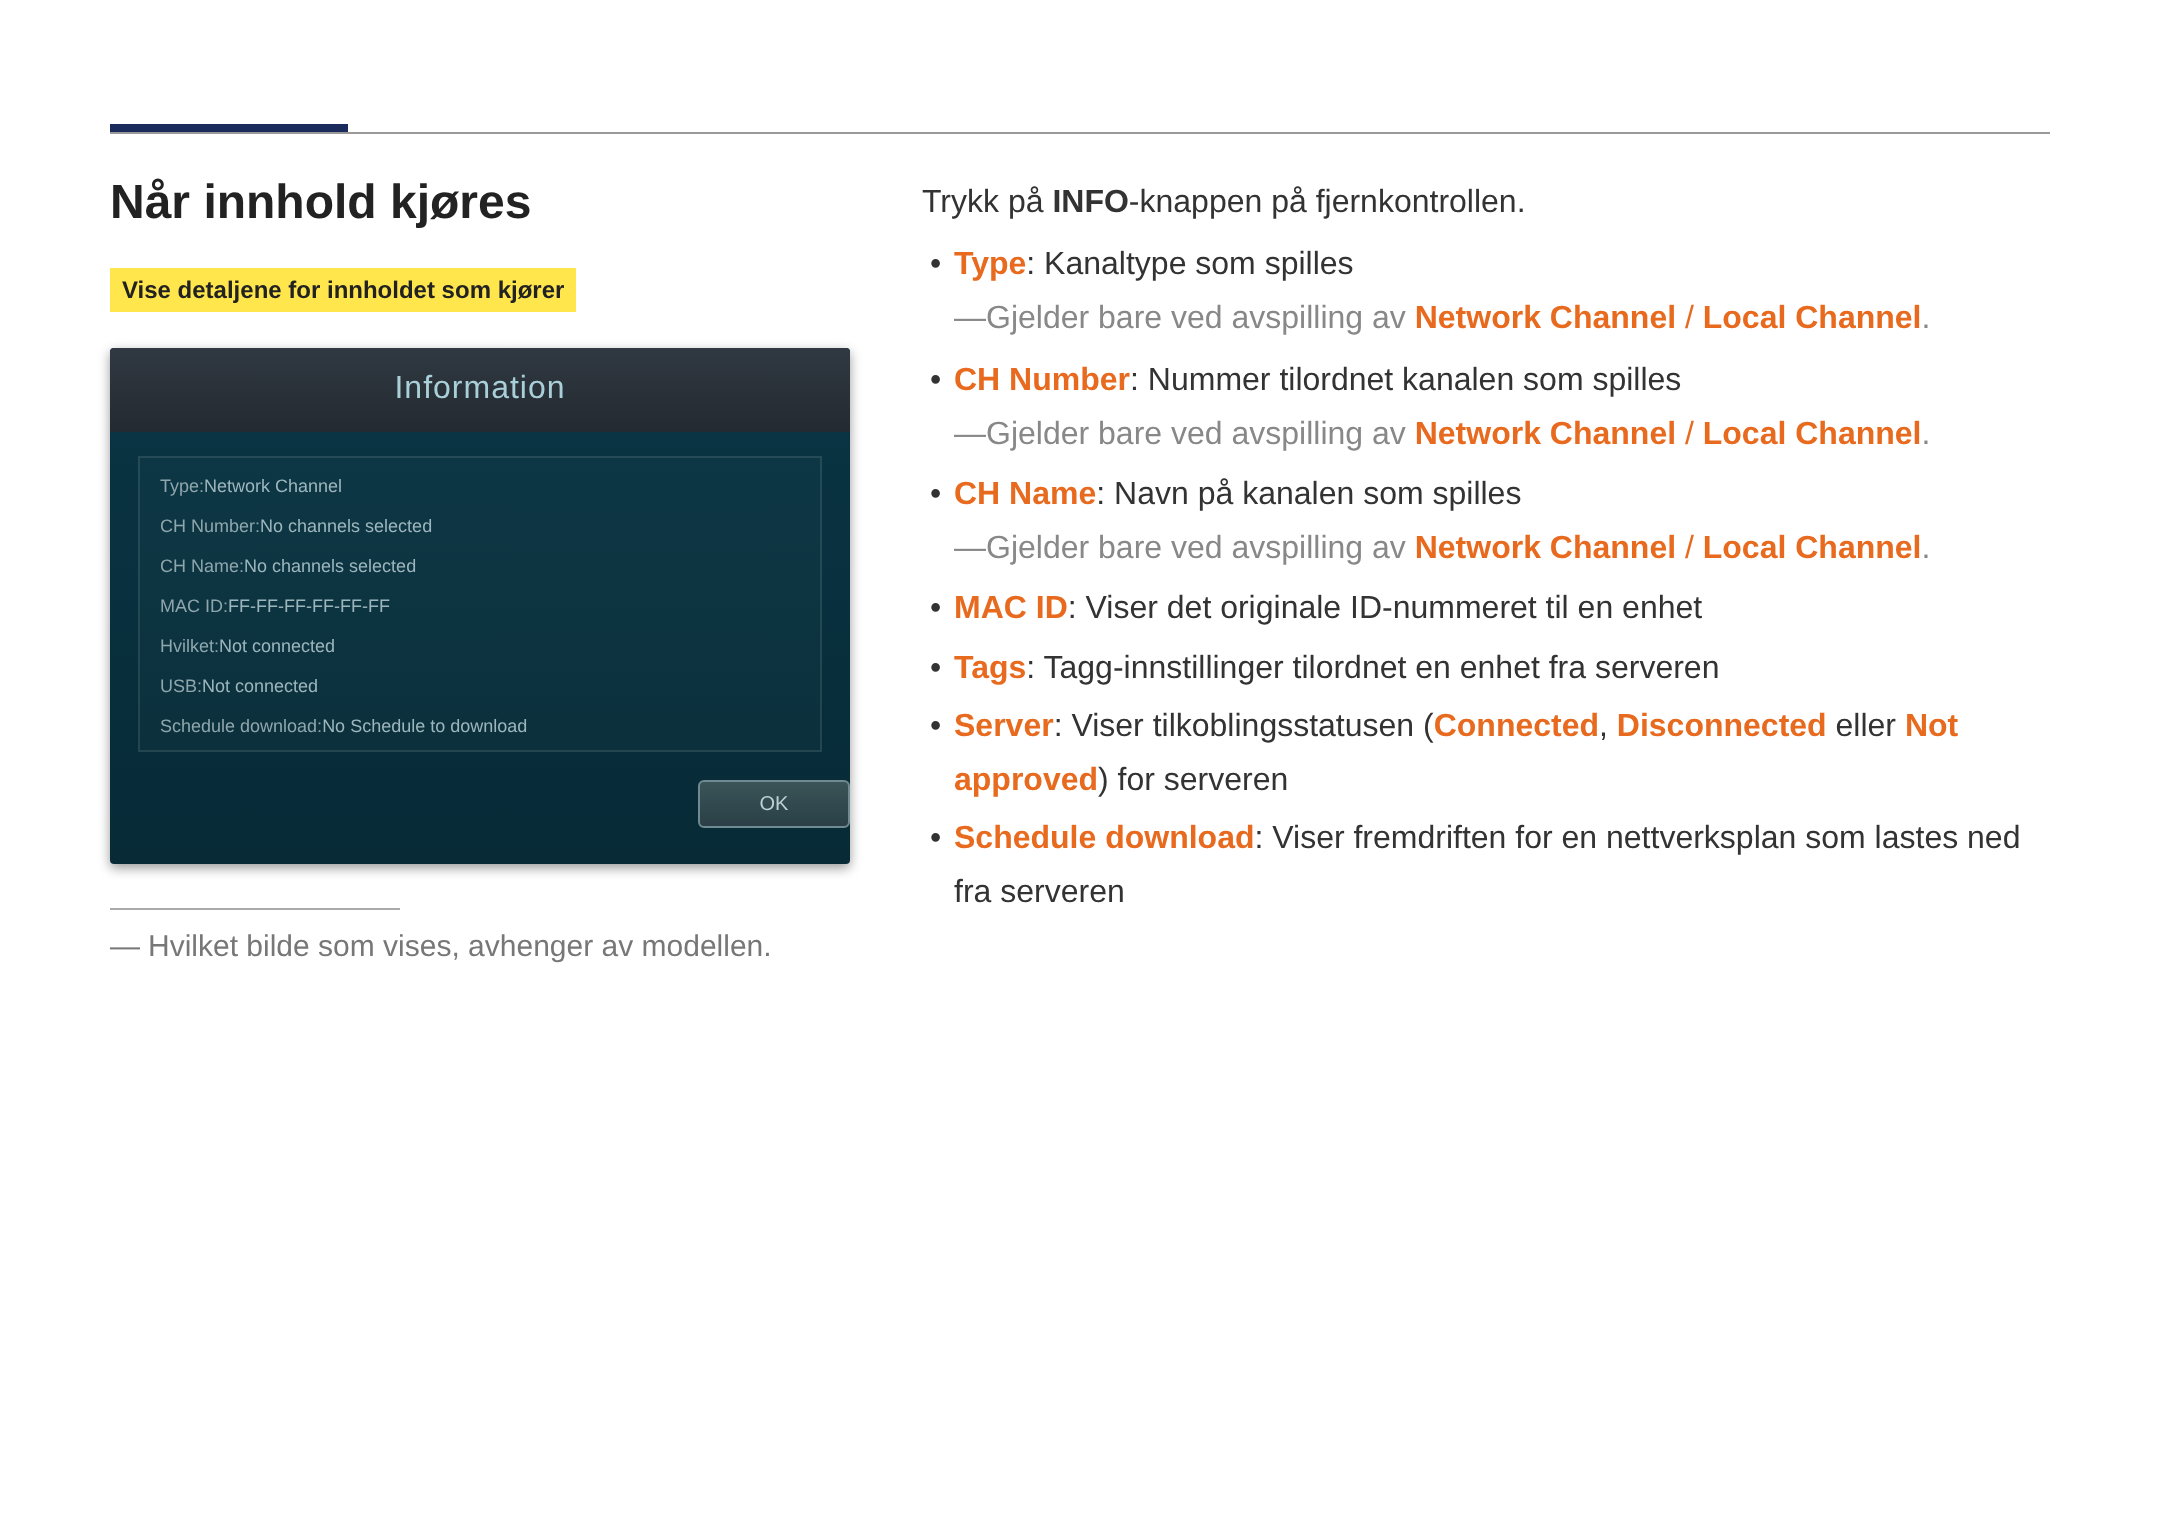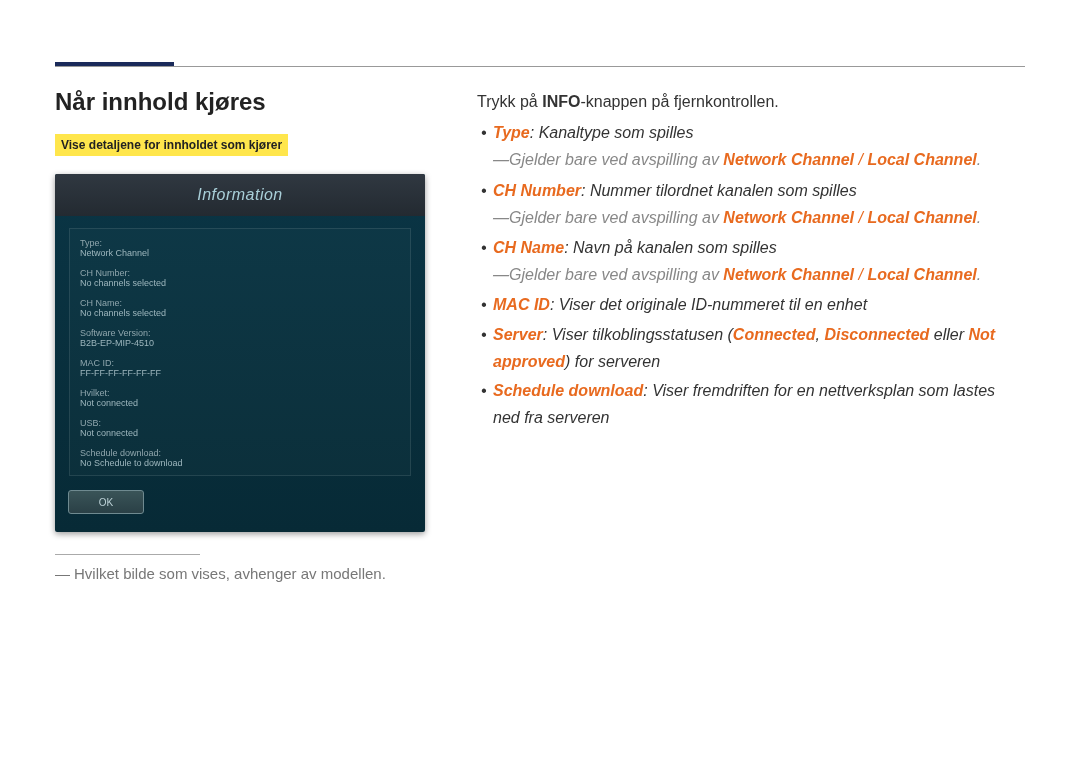--- a/index.html
+++ b/index.html
@@ -26,21 +26,21 @@
     right: 55px;
     height: 1px;
     background: #999;
   }
   .page {
     position: absolute;
     top: 88px;
     left: 55px;
     right: 55px;
     display: flex;
-    gap: 52px;
+    gap: 36px;
   }
   .left-col { width: 370px; flex-shrink: 0; }
   .right-col { flex: 1; font-size: 16px; line-height: 1.7; color: #333; }
   h1 {
     font-size: 24px;
     font-weight: bold;
     color: #222;
     margin-bottom: 18px;
   }
   h2.hl {
@@ -65,40 +65,38 @@
     display: flex;
     align-items: center;
     justify-content: center;
     border-radius: 2px 2px 0 0;
   }
   .ss-title {
     color: #a9cfd8;
     font-size: 16px;
     font-weight: normal;
     letter-spacing: 0.5px;
-    font-style: italic;
   }
   .ss-panel {
     margin: 12px 14px 0 14px;
     border: 1px solid rgba(255,255,255,0.1);
     background: rgba(255,255,255,0.02);
     padding: 4px 10px 2px 10px;
   }
   .ss-row {
     display: flex;
-    justify-content: center;
+    justify-content: flex-start;
     padding: 5px 0;
     font-size: 9px;
     color: #8fa6ad;
-    flex-direction: column;
   }
   .ss-row span:last-child { color: #9db6bd; }
   .ok-wrap {
     display: flex;
-    justify-content: flex-start;
+    justify-content: flex-end;
     margin-top: 14px;
     padding-left: 13px;
   }
   .ok-btn {
     width: 76px;
     height: 24px;
     background: linear-gradient(180deg, #3a5458 0%, #2a4046 100%);
     border: 1px solid #6f8a90;
     border-radius: 3px;
     color: #bcd1d6;
@@ -113,21 +111,21 @@
     height: 0.5px;
     background: #aaa;
   }
   .footnote {
     margin-top: 10px;
     font-size: 15px;
     color: #777;
   }
   .footnote .dash { margin-right: 4px; }
   .intro { margin-bottom: 4px; }
-  .bullets { list-style: none; margin-left: 2px; font-style: italic; }
+  .bullets { list-style: none; margin-left: 2px; }
   .bullets > li { position: relative; padding-left: 14px; margin-bottom: 2px; }
   .bullets > li::before {
     content: "•";
     position: absolute;
     left: 2px;
     color: #333;
   }
   .sub {
     display: block;
     padding-left: 16px;
@@ -168,24 +166,20 @@
           </div>
         <div class="ss-row">
             <span>CH Number:</span>
             <span>No channels selected</span>
           </div>
         <div class="ss-row">
             <span>CH Name:</span>
             <span>No channels selected</span>
           </div>
         <div class="ss-row">
-            <span>Software Version:</span>
-            <span>B2B-EP-MIP-4510</span>
-          </div>
-        <div class="ss-row">
             <span>MAC ID:</span>
             <span>FF-FF-FF-FF-FF-FF</span>
           </div>
         <div class="ss-row">
             <span>Hvilket:</span>
             <span>Not connected</span>
           </div>
         <div class="ss-row">
             <span>USB:</span>
             <span>Not connected</span>
@@ -217,19 +211,20 @@
       </li>
       <li>
         <span class="orange-b">CH Number</span><span>: Nummer tilordnet kanalen som spilles</span>
         <span class="sub"><span>Gjelder bare ved avspilling av </span><span class="orange-b">Network Channel</span><span class="orange"> / </span><span class="orange-b">Local Channel</span><span>.</span></span>
       </li>
       <li>
         <span class="orange-b">CH Name</span><span>: Navn på kanalen som spilles</span>
         <span class="sub"><span>Gjelder bare ved avspilling av </span><span class="orange-b">Network Channel</span><span class="orange"> / </span><span class="orange-b">Local Channel</span><span>.</span></span>
       </li>
       <li><span class="orange-b">MAC ID</span><span>: Viser det originale ID-nummeret til en enhet</span></li>
+      <li><span class="orange-b">Tags</span><span>: Tagg-innstillinger tilordnet en enhet fra serveren</span></li>
       <li>
         <span class="orange-b">Server</span><span>: Viser tilkoblingsstatusen (</span><span class="orange-b">Connected</span><span>, </span><span class="orange-b">Disconnected</span><span> eller </span><span class="orange-b">Not approved</span><span>) for serveren</span>
       </li>
       <li><span class="orange-b">Schedule download</span><span>: Viser fremdriften for en nettverksplan som lastes ned fra serveren</span></li>
     </ul>
   </div>
 </div>
 
 </body></html>

